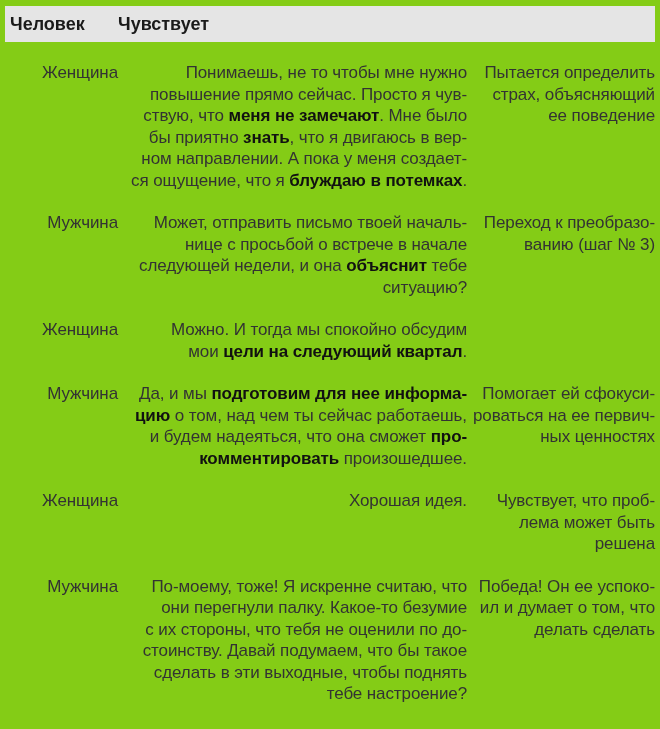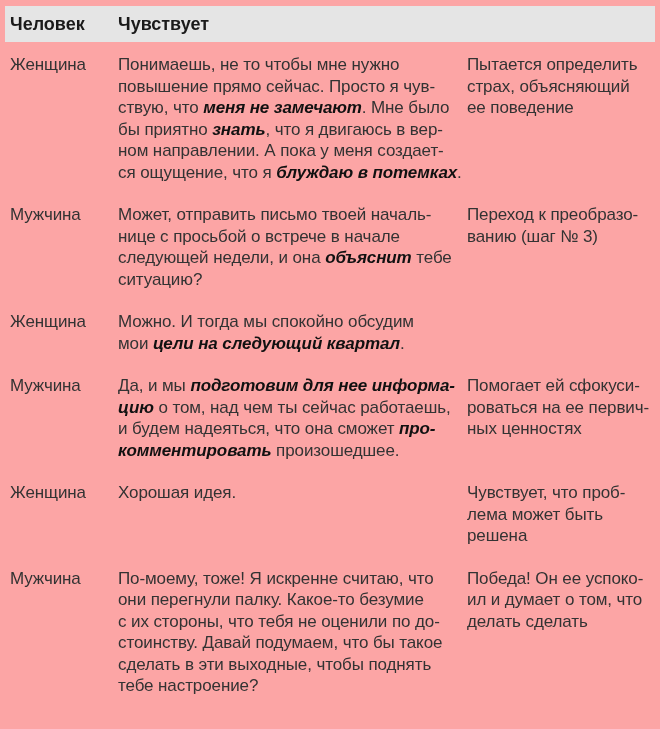--- a/index.html
+++ b/index.html
@@ -5,55 +5,56 @@
   html, body {
     margin: 0;
     padding: 0;
     background: #ffffff;
     font-family: "Liberation Sans", "DejaVu Sans", sans-serif;
   }
   .page {
     position: relative;
     width: 660px;
     height: 729px;
-    background: #fca5a5;
+    background: #84cc16;
     overflow: hidden;
     color: #333333;
   }
   .thead {
     margin: 6px 5px 0 5px;
     height: 36px;
     background: #e5e5e5;
     display: flex;
     align-items: center;
     padding-left: 5px;
     box-sizing: border-box;
     font-weight: 700;
     font-size: 18px;
     color: #1a1a1a;
   }
   .thead .col1 { width: 108px; }
   .thead .col2 { width: 349px; }
   .thead .col3 { flex: 1; }
   .tbody {
-    margin-top: 12px;
+    margin-top: 20px;
     padding-left: 10px;
+    text-align: right;
   }
   .row {
     display: flex;
     align-items: flex-start;
     margin-bottom: 21px;
     font-size: 17px;
     line-height: 21.5px;
   }
   .row .col1 { width: 108px; flex: none; }
   .row .col2 { width: 349px; flex: none; white-space: pre; }
   .row .col3 { width: 188px; flex: none; white-space: pre; }
   .cell { color: #333333; letter-spacing: -0.1px; }
-  .b { font-weight: 700; color: #111111; font-style: italic; }
+  .b { font-weight: 700; color: #111111; }
 </style>
 </head>
 <body>
 
 <div class="page">
   <div class="thead">
     <div class="col1">Человек</div>
     <div class="col2">Чувствует</div>
   </div>
   <div class="tbody" id="rows">

